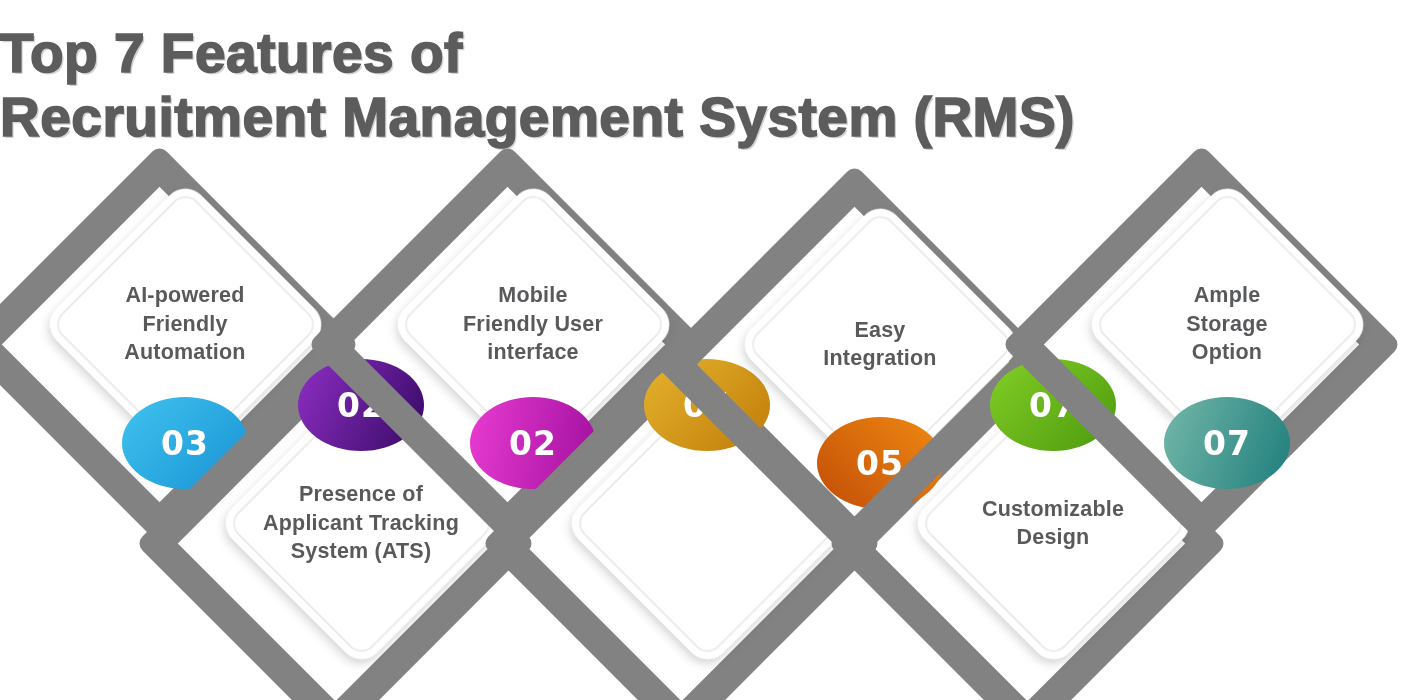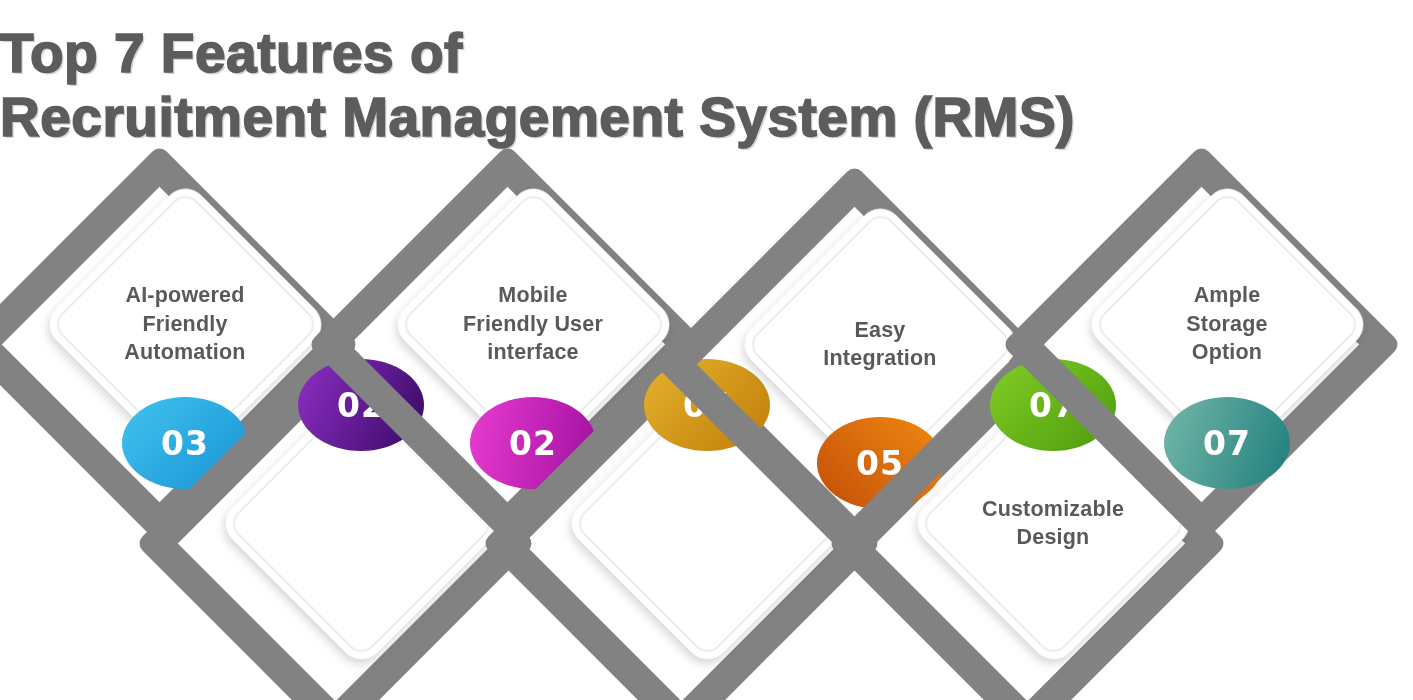--- a/index.html
+++ b/index.html
@@ -97,20 +97,23 @@
     <div class="card"></div>
     <div class="label">AI-powered
 Friendly
 Automation</div>
     <div class="badge" style="background: linear-gradient(135deg, rgb(65, 195, 239), rgb(23, 146, 212));">03</div>
   </div>
 
   <div class="unit" style="--cx:361px; --cy:523px; --qy:405px; z-index:2;">
     <div class="ring"></div>
     <div class="card"></div>
+    <div class="label">Presence of
+Applicant Tracking
+System (ATS)</div>
     <div class="badge" style="background: linear-gradient(115deg, rgb(142, 46, 196), rgb(54, 10, 99));">02</div>
   </div>
 
   <div class="unit" style="--cx:533px; --cy:324px; --qy:443px; z-index:3;border-radius:30px;">
     <div class="ring"></div>
     <div class="card"></div>
     <div class="label">Mobile
 Friendly User
 interface</div>
     <div class="badge" style="background: linear-gradient(100deg, rgb(232, 59, 208), rgb(161, 16, 160));">02</div>

